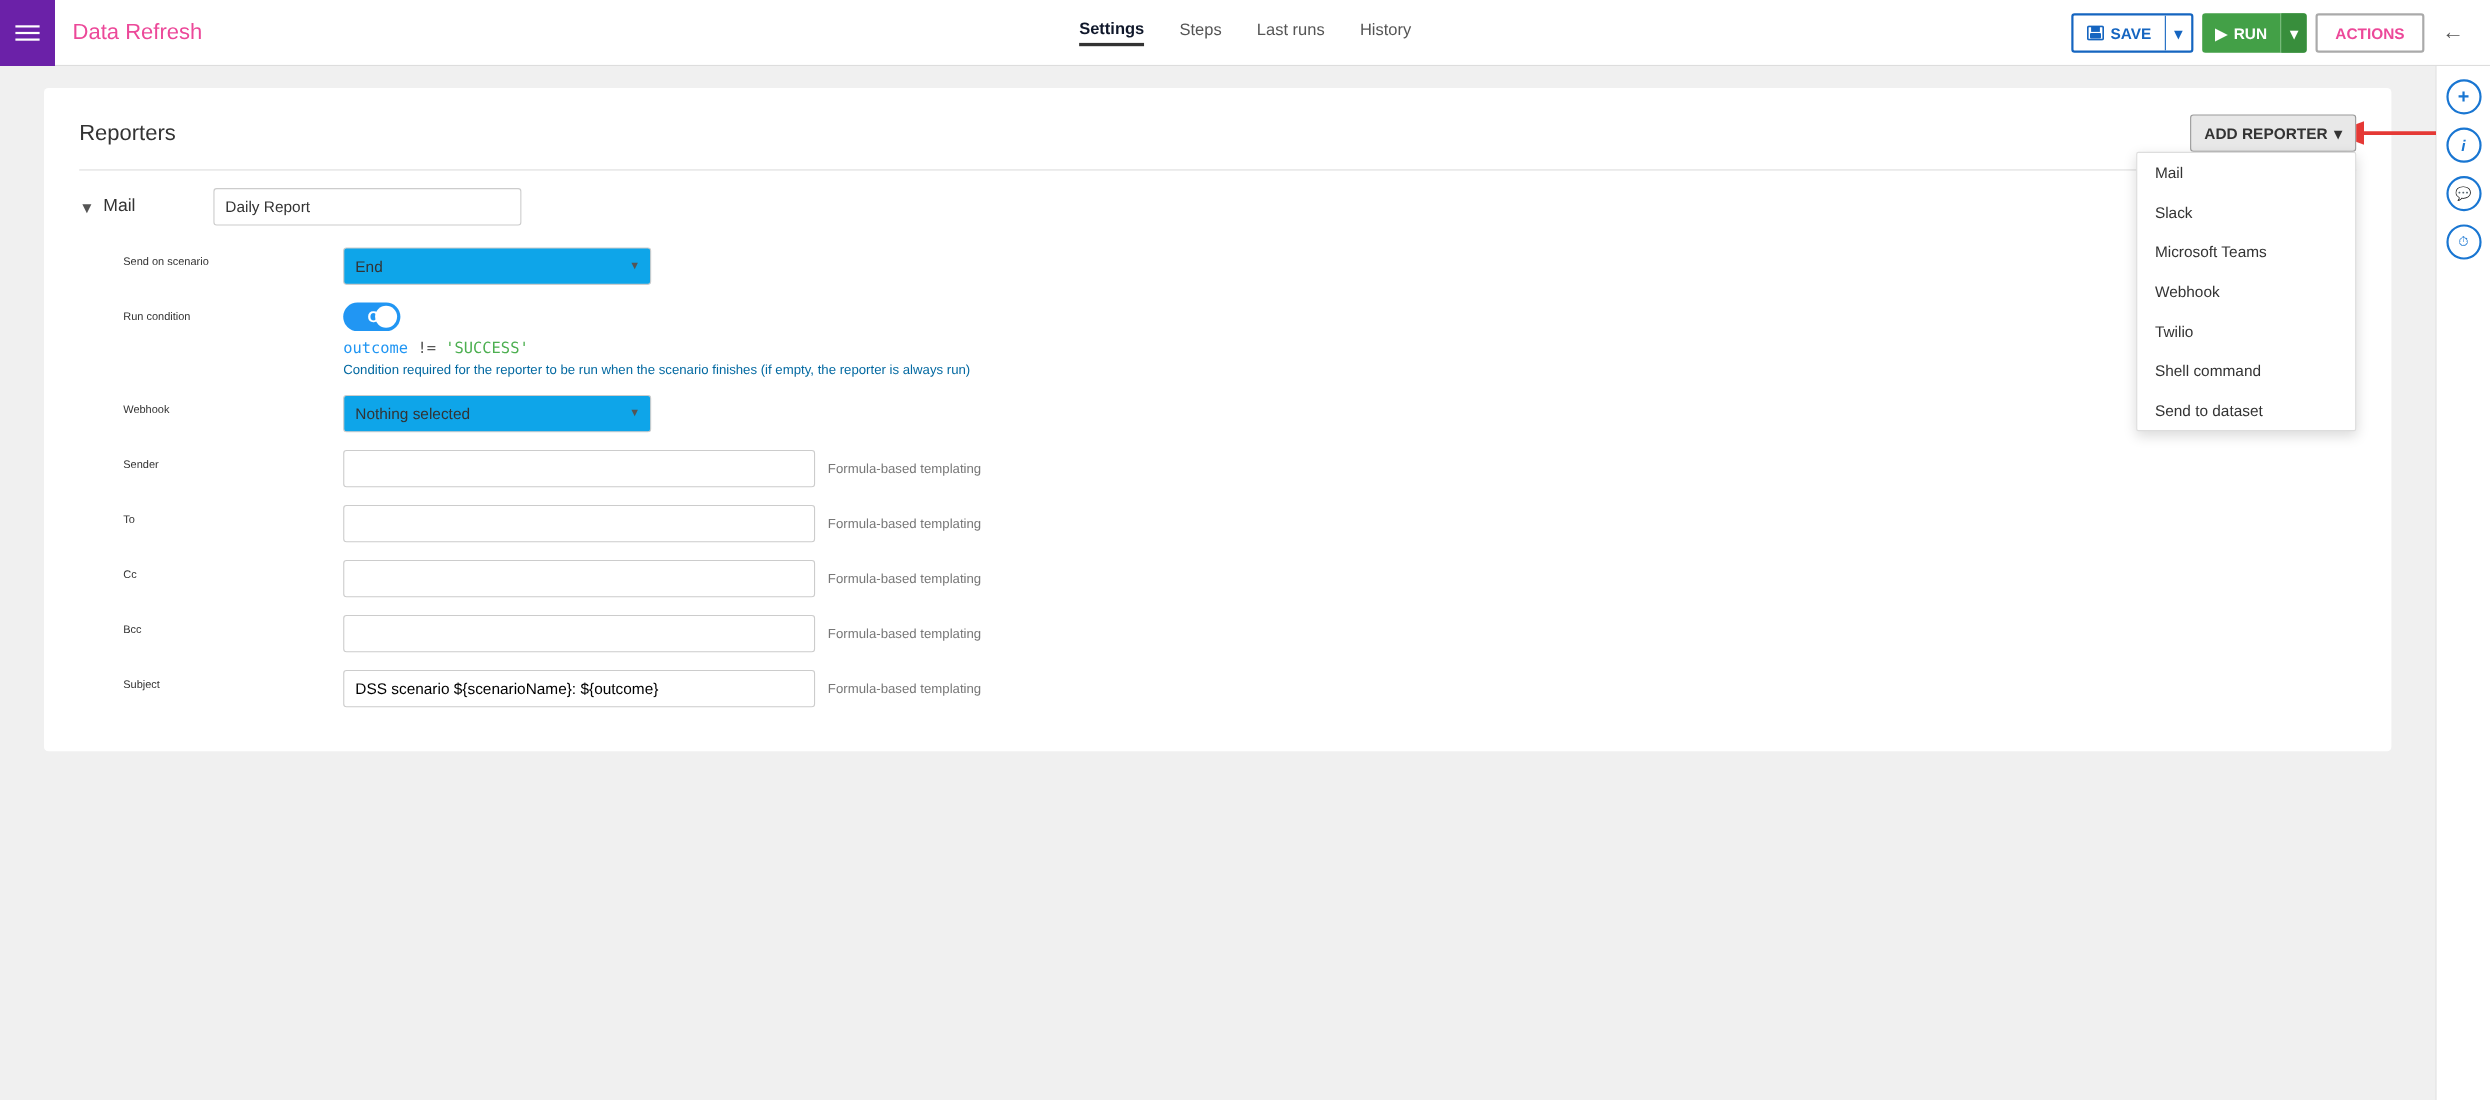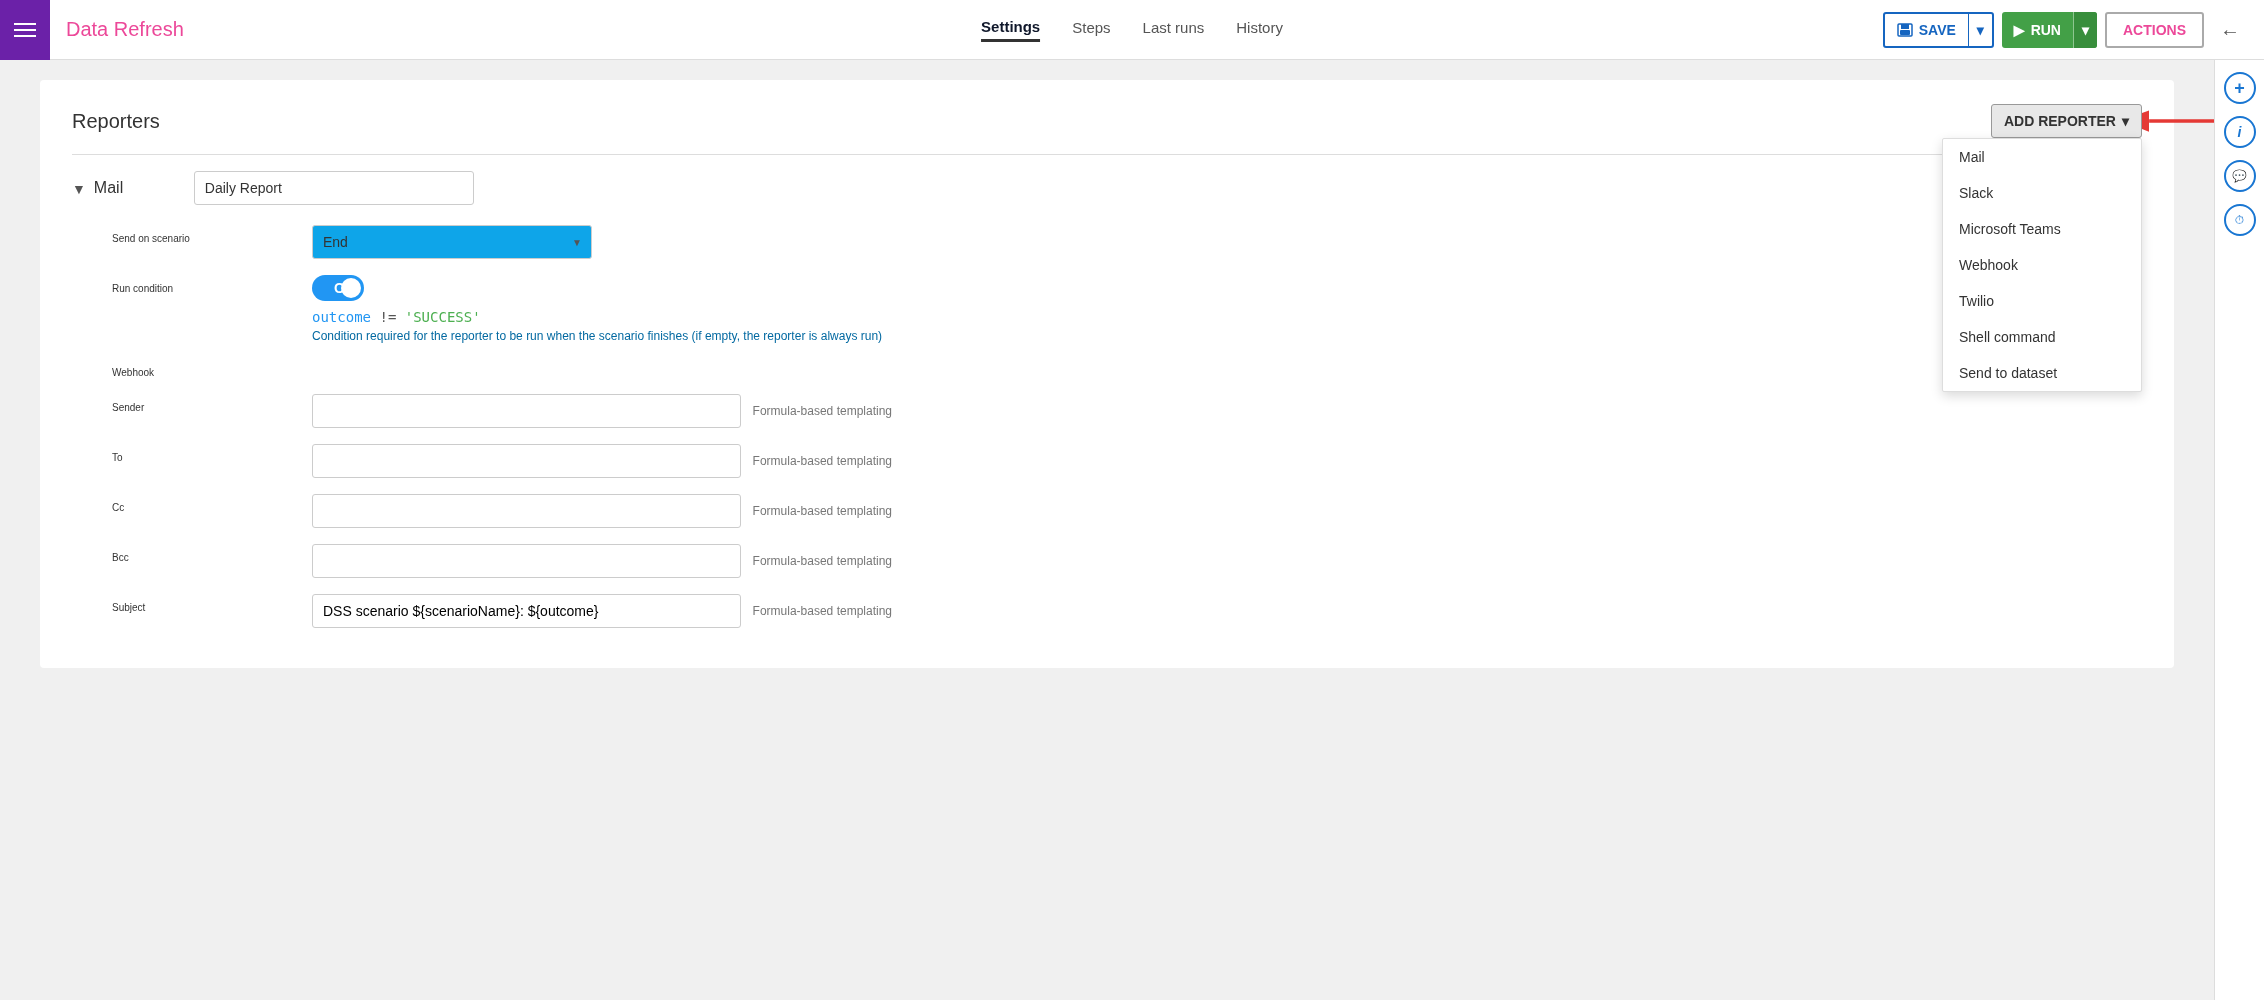--- a/index.html
+++ b/index.html
@@ -547,20 +547,27 @@
             <span class="code-keyword">outcome</span>
             <span class="code-operator"> != </span>
             <span class="code-string">'SUCCESS'</span>
           </div>
           <div class="condition-hint">Condition required for the reporter to be run when the scenario finishes (if empty, the reporter is always run)</div>
         </div>
       </div>
 
       <div class="form-field">
         <span class="form-label">Webhook</span>
+        <div class="form-control">
+          <div class="channel-select-wrapper">
+            <select class="select-input">
+              <option>Nothing selected</option>
+            </select>
+          </div>
+        </div>
       </div>
 
       <div class="form-field">
         <span class="form-label">Sender</span>
         <div class="form-control">
           <div class="input-with-label">
             <input type="text" class="wide-input" value="" style="">
             <span class="formula-label">Formula-based templating</span>
           </div>
         </div>

